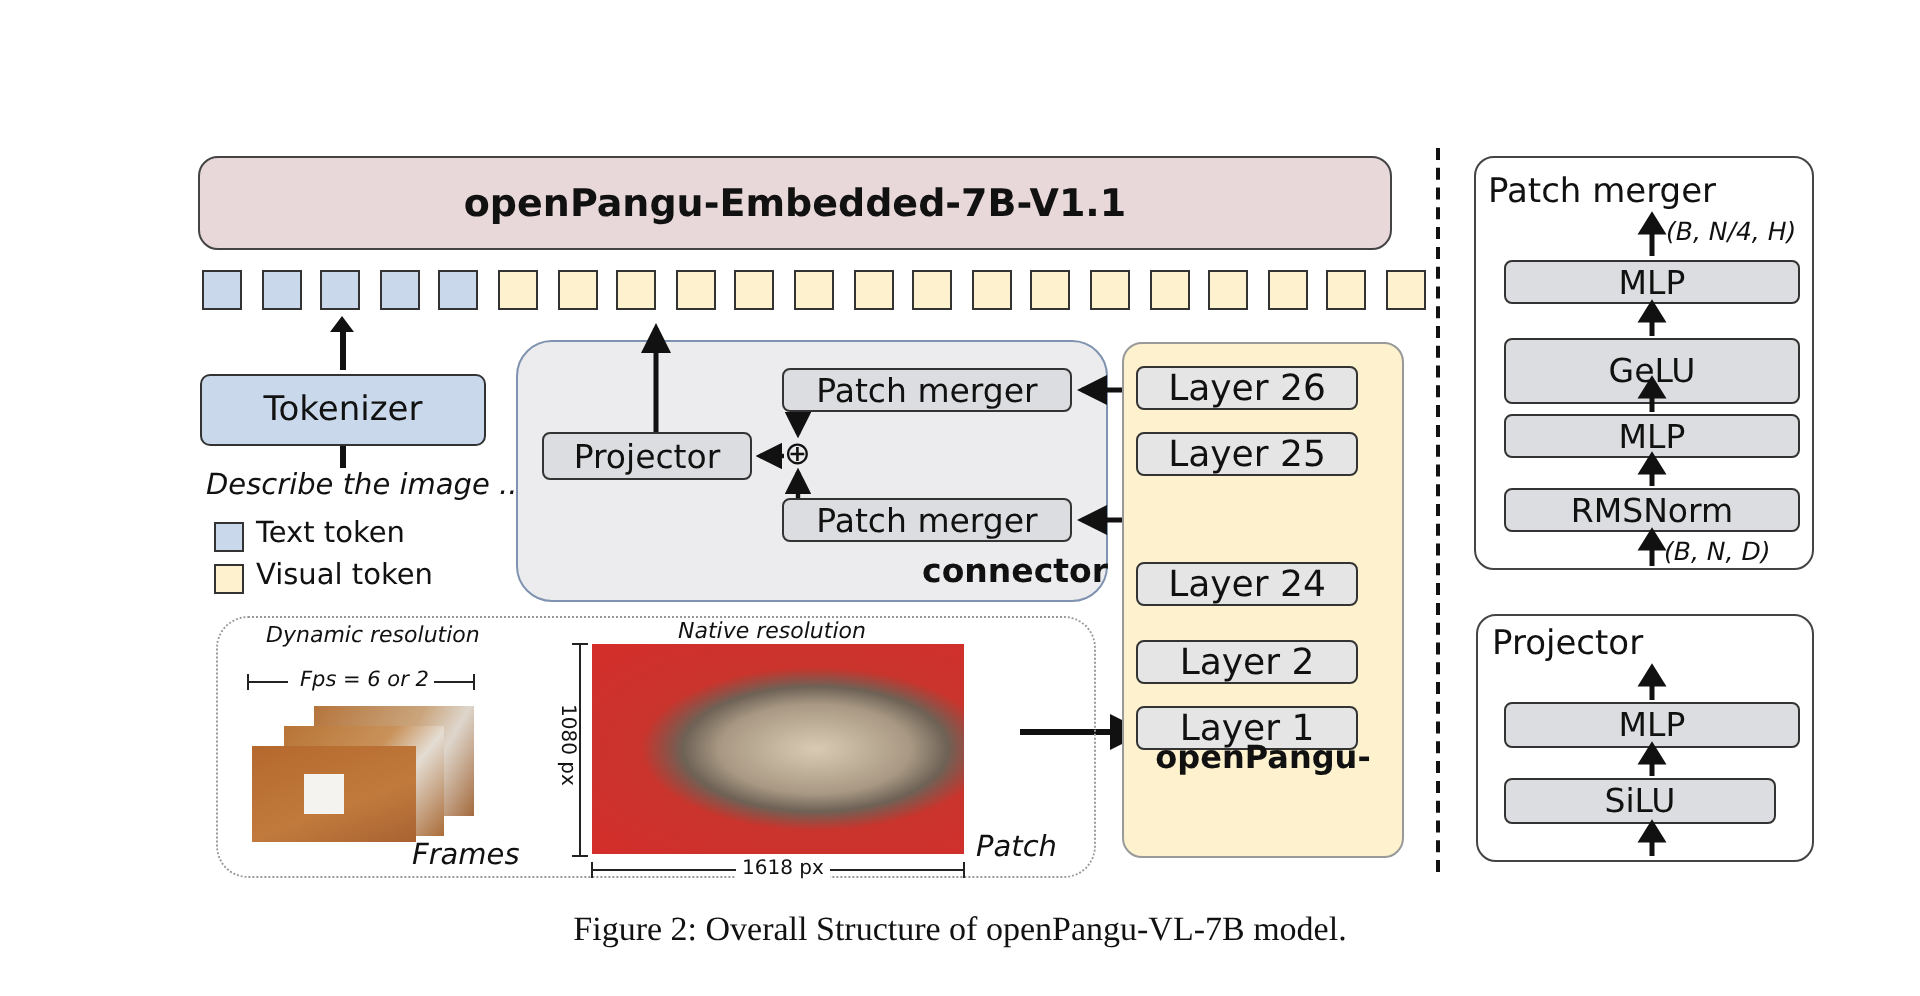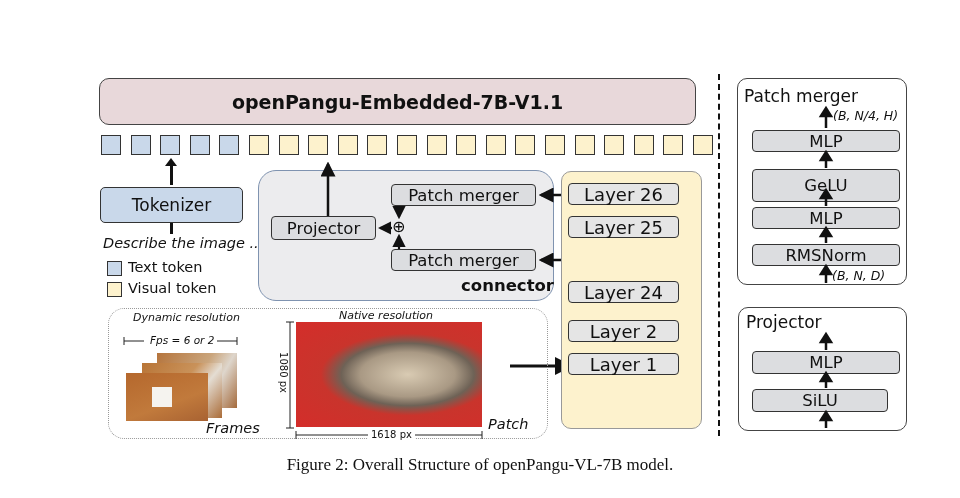--- a/index.html
+++ b/index.html
@@ -113,20 +113,21 @@
   <line x1="629" y1="283" x2="629" y2="310" stroke="#333" stroke-width="2" stroke-dasharray="1.5,3"></line>
 </svg>
 
 <div class="abs vit"></div>
 <div class="abs layer sans" style="top:183px;">Layer 26</div>
 <div class="abs layer sans" style="top:216px;">Layer 25</div>
 <div class="abs layer sans" style="top:249px;margin-top:32px;">Layer 24</div>
 <div class="abs layer sans" style="top:320px;text-align:center;">Layer 2</div>
 <div class="abs layer sans" style="top:353px;">Layer 1</div>
 <div class="abs vit-title sans">
+  <div>openPangu-</div>
 </div>
 
 <div class="abs inputs"></div>
 <div class="abs sans ital" style="left:133px; top:311px; font-size:11px;">Dynamic resolution</div>
 <svg class="abs" style="left:122px; top:336px;" width="120" height="10">
   <line x1="2" y1="5" x2="22" y2="5" stroke="#222" stroke-width="1"></line>
   <line x1="2" y1="1" x2="2" y2="9" stroke="#222" stroke-width="1"></line>
   <line x1="95" y1="5" x2="115" y2="5" stroke="#222" stroke-width="1"></line>
   <line x1="115" y1="1" x2="115" y2="9" stroke="#222" stroke-width="1"></line>
 </svg>

